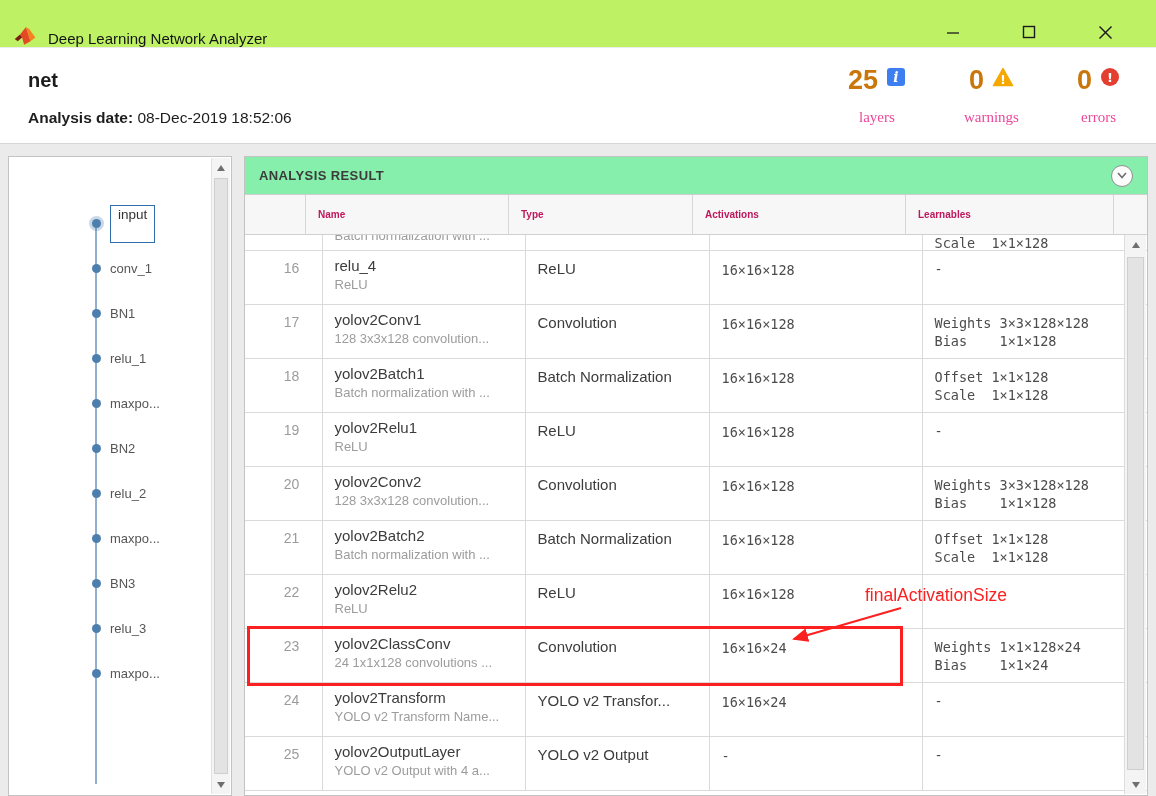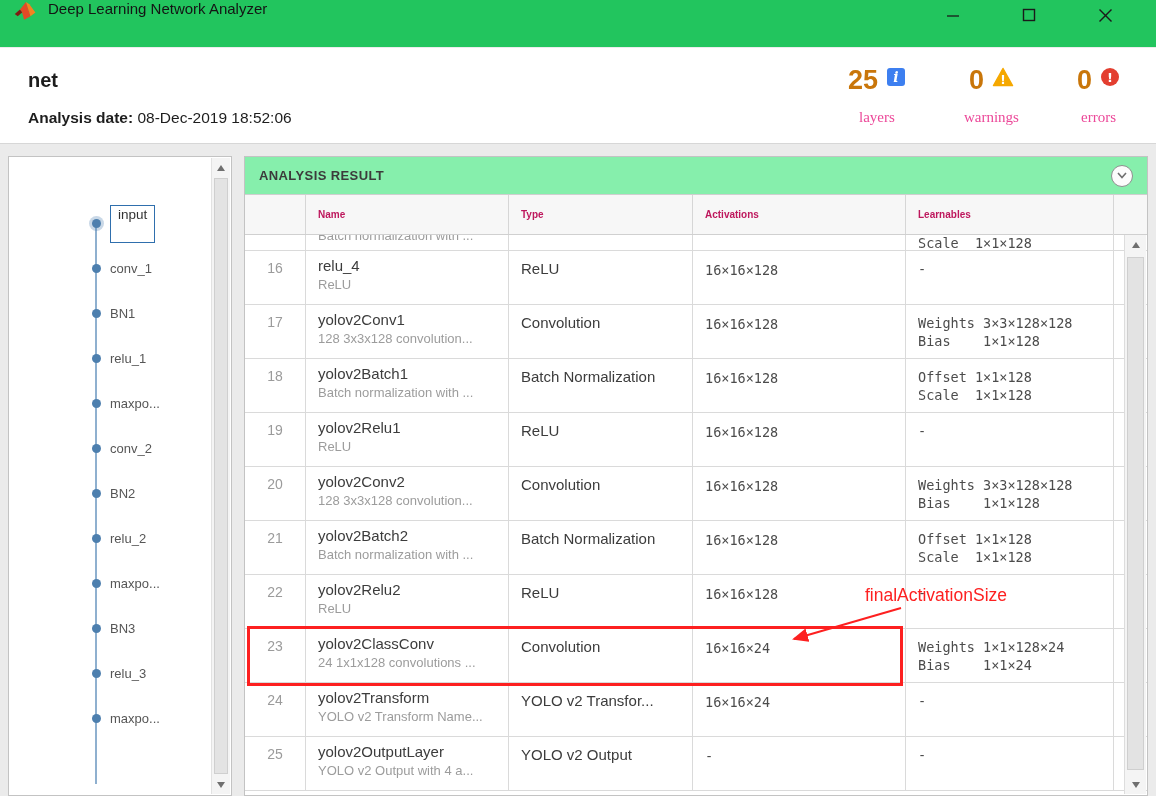--- a/index.html
+++ b/index.html
@@ -1,21 +1,21 @@
 <!DOCTYPE html>
 <html><head>
 <meta charset="utf-8">
 <style>
   * { margin:0; padding:0; box-sizing:border-box; }
   html,body { background:#9a9a9a; }
   body { font-family:"Liberation Sans", sans-serif; }
   #page { position:relative; width:1156px; height:796px; background:#fff; overflow:hidden; outline:1px solid #8f8f8f; }
 
   
-  .titlebar { position:absolute; left:0; top:0; width:100%; height:48px; background:#22c55e; border-bottom:1px solid #ececec; display:flex; align-items:flex-start; padding:0 14px; }
+  .titlebar { position:absolute; left:0; top:0; width:100%; height:48px; background:#bef264; border-bottom:1px solid #ececec; display:flex; align-items:flex-end; padding:0 14px; }
   .app-title { font-size:15px; color:#141414; margin-left:10px; }
   .win-controls { margin-left:auto; display:flex; align-items:center; gap:46px; padding-right:22px; }
   .win-btn { width:30px; height:30px; display:flex; align-items:center; justify-content:center; cursor:pointer; }
 
   
   .header { position:absolute; left:0; top:49px; width:100%; height:94px; background:#fff; }
   .net-name { position:absolute; left:28px; top:20px; font-size:20px; font-weight:bold; color:#1d1d1d; }
   .date-line { position:absolute; left:28px; top:60px; font-size:15.5px; color:#1d1d1d; }
   .date-line .lbl { font-weight:bold; }
   .stats { position:absolute; right:36px; top:18px; display:flex; gap:58px; }
@@ -55,21 +55,21 @@
   .thead { display:flex; height:40px; background:#f7f7f7; border-bottom:1px solid #d0d0d0; }
   .th { display:flex; align-items:center; padding-left:12px; font-size:10px; font-weight:bold; color:#be185d; border-right:1px solid #d6d6d6; }
   .col-num  { width:61px; }
   .col-name { width:203px; }
   .col-type { width:184px; }
   .col-act  { width:213px; }
   .col-learn{ width:208px; }
   .th.col-scroll { flex:1; border-right:none; padding:0; }
 
   .tbody { position:relative; }
-  .trow { display:flex; height:54px; border-bottom:1px solid #dadada; background:#fff; }
+  .trow { display:flex; height:54px; border-bottom:1px solid #dadada; background:#fff;justify-content:center; }
   .c { border-right:1px solid #dadada; overflow:hidden; }
   .c.col-num { color:#9b9b9b; font-size:14px; text-align:center; padding-top:9px; }
   .c.col-name { padding:6px 6px 0 12px; }
   .nm { font-size:15px; color:#3c3c3c; white-space:nowrap; }
   .sub { font-size:13px; color:#9c9c9c; margin-top:3px; white-space:nowrap; }
   .c.col-type { font-size:15px; color:#3c3c3c; padding:9px 6px 0 12px; white-space:nowrap; }
   .mono { font-family:"DejaVu Sans Mono", monospace; font-size:13.5px; color:#4c4c4c; }
   .c.col-act { padding:11px 6px 0 12px; white-space:pre; }
   .c.col-learn { padding:9px 6px 0 12px; white-space:pre; line-height:18px; }
 
@@ -180,24 +180,20 @@
           <div class="gnode">
               <span class="dot"></span>
               <span class="nlabel">relu_1</span>
             </div>
           <div class="gnode">
               <span class="dot"></span>
               <span class="nlabel">maxpo...</span>
             </div>
           <div class="gnode">
               <span class="dot"></span>
-              <span class="nlabel">conv_2</span>
-            </div>
-          <div class="gnode">
-              <span class="dot"></span>
               <span class="nlabel">BN2</span>
             </div>
           <div class="gnode">
               <span class="dot"></span>
               <span class="nlabel">relu_2</span>
             </div>
           <div class="gnode">
               <span class="dot"></span>
               <span class="nlabel">maxpo...</span>
             </div>

